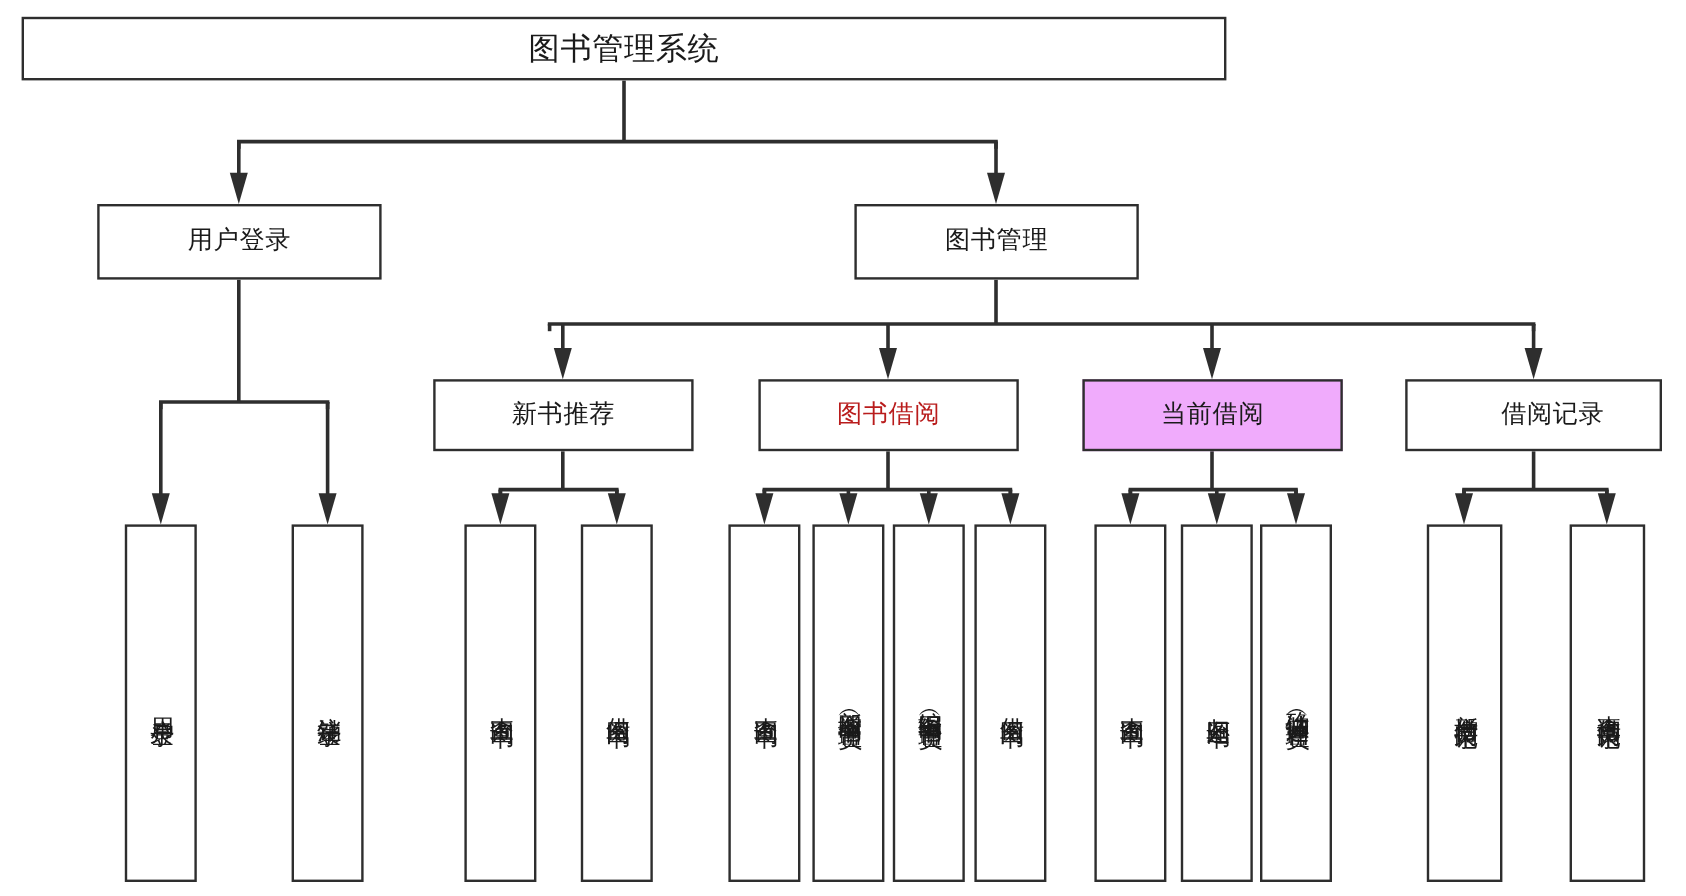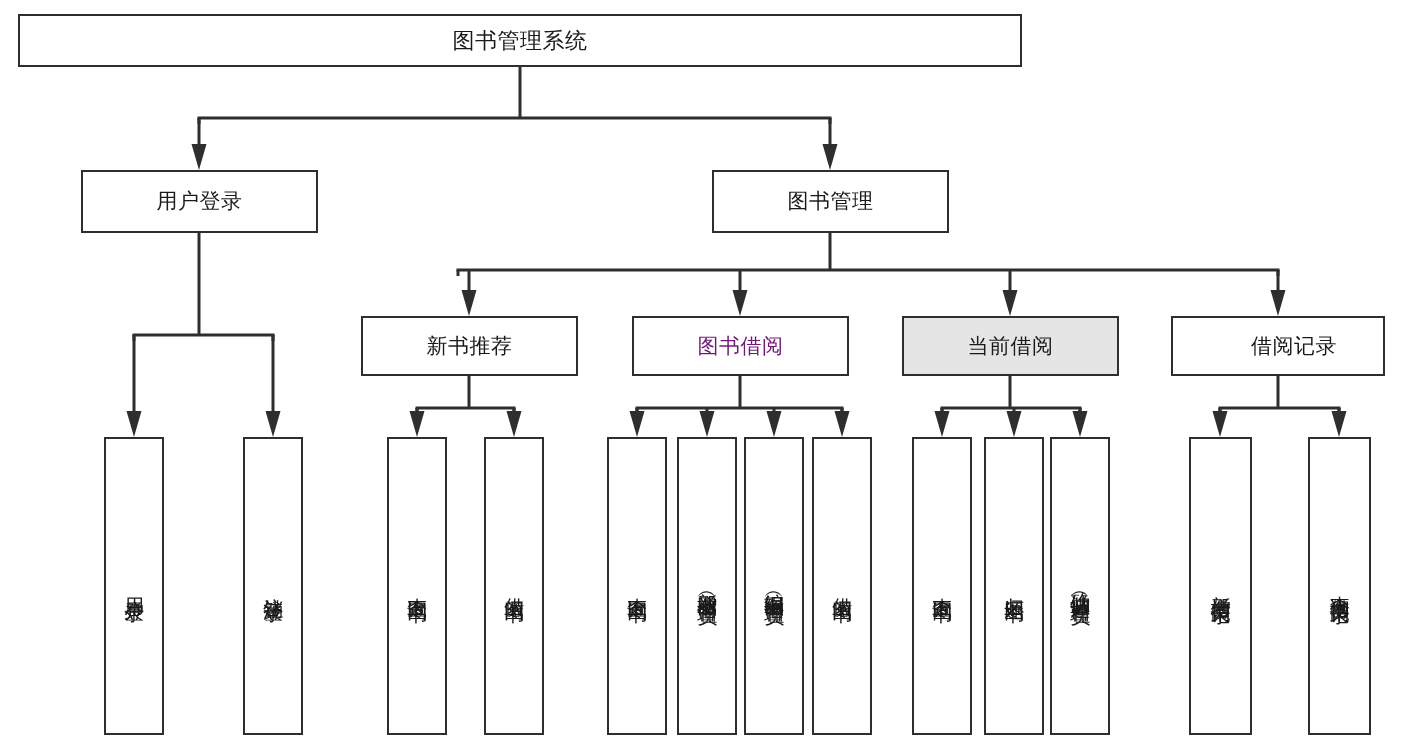--- a/index.html
+++ b/index.html
@@ -43,21 +43,21 @@
     letter-spacing: 0.5px;
   }
   .node.vertical .node-label {
     writing-mode: vertical-rl;
     text-orientation: upright;
     white-space: normal;
     letter-spacing: 2px;
     font-size: 20px;
     max-height: 100%;
   }
-  .node.root .node-label { font-size: 22px; }
+  .node.root .node-label { font-size: 26px; }
   .watermark {
     position: absolute;
     left: 1186px;
     top: 711px;
     font-size: 17px;
     color: #b9b9b9;
     white-space: nowrap;
     letter-spacing: 0.2px;
     pointer-events: none;
   }
@@ -143,23 +143,23 @@
       <div class="node" style="left: 81px; top: 170px; width: 237px; height: 63px; border-color: rgb(46, 46, 46); background: rgb(255, 255, 255);">
         <span class="node-label" style="color: rgb(26, 26, 26);">用户登录</span>
       </div>
       <div class="node" style="left: 712px; top: 170px; width: 237px; height: 63px; border-color: rgb(46, 46, 46); background: rgb(255, 255, 255);">
         <span class="node-label" style="color: rgb(26, 26, 26);">图书管理</span>
       </div>
       <div class="node" style="left: 361px; top: 316px; width: 217px; height: 60px; border-color: rgb(46, 46, 46); background: rgb(255, 255, 255);">
         <span class="node-label" style="color: rgb(26, 26, 26);">新书推荐</span>
       </div>
       <div class="node" style="left: 632px; top: 316px; width: 217px; height: 60px; border-color: rgb(46, 46, 46); background: rgb(255, 255, 255);">
-        <span class="node-label" style="color: #701a75;">图书借阅</span>
-      </div>
-      <div class="node" style="left: 902px; top: 316px; width: 217px; height: 60px; border-color: rgb(46, 46, 46); background: #e5e5e5;">
+        <span class="node-label" style="color: #b91c1c;">图书借阅</span>
+      </div>
+      <div class="node" style="left: 902px; top: 316px; width: 217px; height: 60px; border-color: rgb(46, 46, 46); background: #f0abfc;">
         <span class="node-label" style="color: rgb(26, 26, 26);">当前借阅</span>
       </div>
       <div class="node" style="left: 1171px; top: 316px; width: 214px; height: 60px; border-color: rgb(46, 46, 46); background: rgb(255, 255, 255); padding-left: 32px;">
         <span class="node-label" style="color: rgb(26, 26, 26);">借阅记录</span>
       </div>
       <div class="node vertical" style="left: 104px; top: 437px; width: 60px; height: 298px; border-color: rgb(46, 46, 46); background: rgb(255, 255, 255);">
         <span class="node-label" style="color: rgb(26, 26, 26);">用户登录</span>
       </div>
       <div class="node vertical" style="left: 243px; top: 437px; width: 60px; height: 298px; border-color: rgb(46, 46, 46); background: rgb(255, 255, 255);">
         <span class="node-label" style="color: rgb(26, 26, 26);">注销登录</span>

